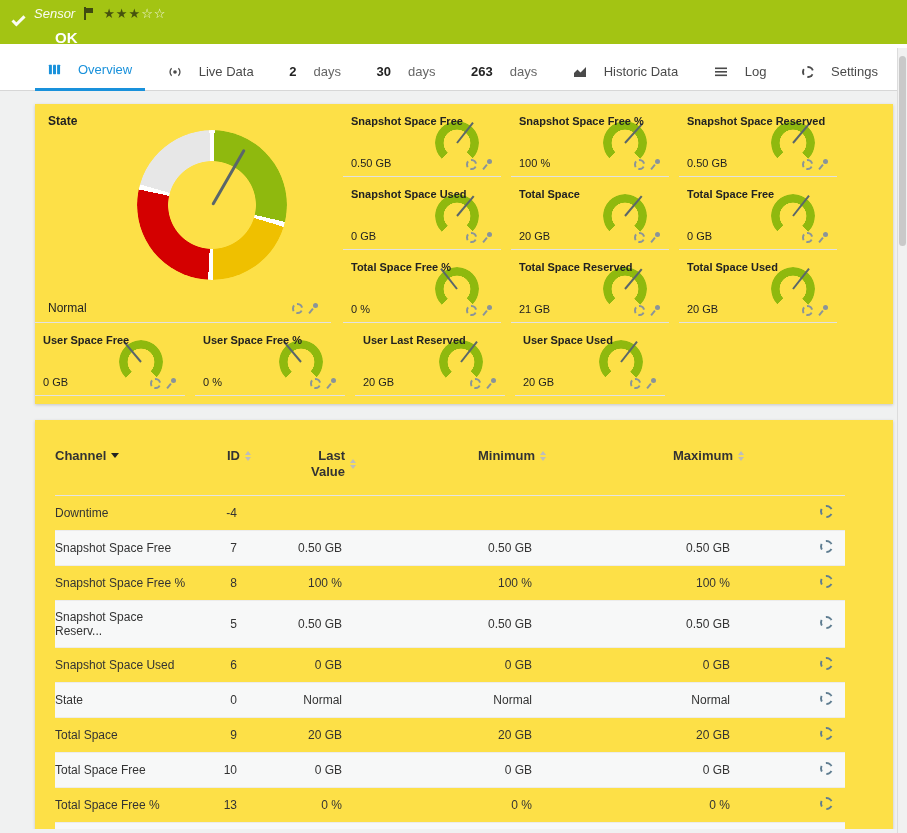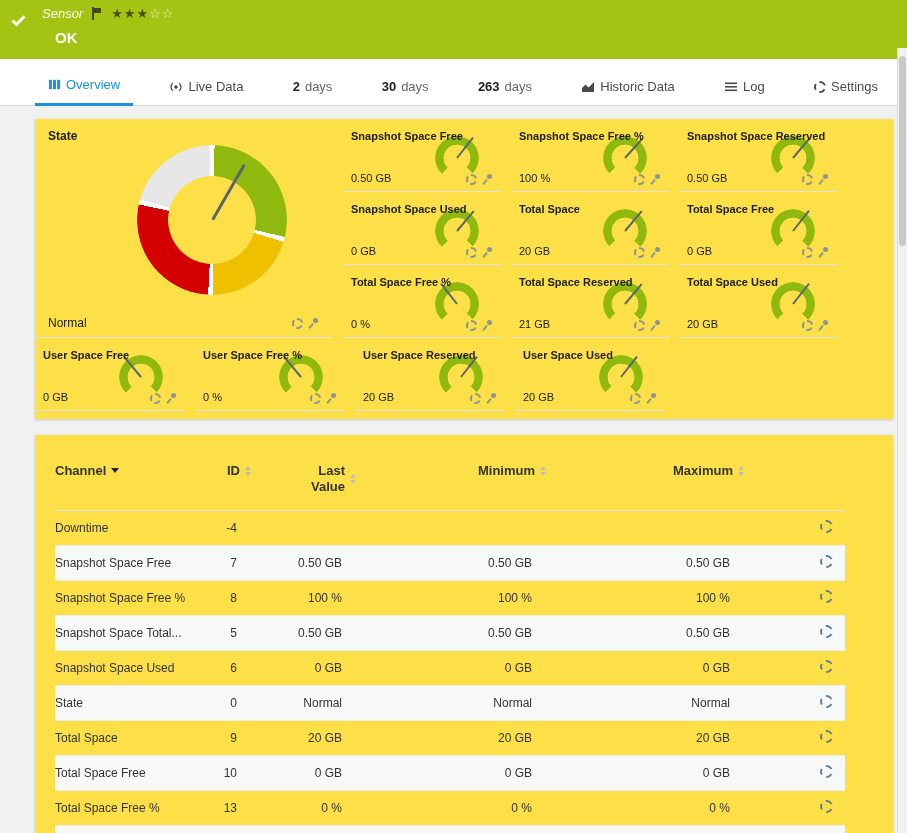--- a/index.html
+++ b/index.html
@@ -1,38 +1,38 @@
 <!DOCTYPE html>
 <html style="--brand-green: #A3C413; --accent-blue: #1991DB; --gauge-green: #8FB90E; --gauge-yellow: #EFC000; --gauge-red: #D40000; --gauge-gray: #E7E7E7; --needle: #5A666A;"><head>
 <meta charset="utf-8">
 <style>
   * { box-sizing: border-box; }
   html, body { margin:0; padding:0; width:907px; height:833px; overflow:hidden;
     background:#f0f1f1; font-family:"Liberation Sans", sans-serif; }
 
   
-  .statusbar { height:59px; background:var(--brand-green,#A3C413); position:relative; color:#fff;padding-left:8px; }
+  .statusbar { height:44px; background:var(--brand-green,#A3C413); position:relative; color:#fff; }
   .check-icon { position:absolute; left:12px; top:16px; width:13px; height:7px;
     border-left:3px solid rgba(255,255,255,.95); border-bottom:3px solid rgba(255,255,255,.95);
     transform:rotate(-45deg); }
   .sb-row { display:flex; align-items:baseline; gap:9px; padding:6px 0 0 34px; }
   .sb-kind { font-style:italic; font-size:13px; opacity:.95; }
   .sb-title { font-size:17px; font-weight:700; letter-spacing:.2px; }
   .flag-icon { position:relative; width:10px; height:13px; align-self:center; }
   .flag-icon::before { content:""; position:absolute; left:0; top:0; width:2px; height:13px; background:#3f4b10; }
   .flag-icon::after  { content:""; position:absolute; left:2px; top:1px; width:7px; height:5px; background:#3f4b10; }
   .stars { font-size:13px; letter-spacing:1px; align-self:center; cursor:pointer; }
   .stars-filled { color:#46520e; }
   .stars-empty  { color:rgba(255,255,255,.85); }
   .sb-status { position:absolute; left:55px; top:29px; font-size:15px; font-weight:700; }
 
   
   .tabbar { background:#fff; display:flex; align-items:flex-end; justify-content:space-between;
     padding:12px 16px 0 35px; border-bottom:1px solid #d7d7d7; height:47px; }
-  .tab { display:flex; align-items:center; gap:5px; font-size:13px; color:#4a4a4a;
+  .tab { display:flex; align-items:center; gap:17px; font-size:13px; color:#4a4a4a;
     padding:0 13px 11px 13px; cursor:pointer; white-space:nowrap; }
   .tab svg { fill:currentColor; }
   .tab.active { color:var(--accent-blue,#1991DB); border-bottom:3px solid var(--accent-blue,#1991DB); margin-bottom:-1px; }
   .t-strong { color:#222; font-weight:700; font-size:13px; }
   .t-dim { color:#666; }
   .gear-glyph { display:inline-block; width:12px; height:12px; border:2.5px dashed currentColor;
     border-radius:50%; }
 
   
   .main { padding:13px 12px 0 35px; height:738px; overflow:hidden; }
@@ -331,21 +331,21 @@
             <div class="mini-needle" style="transform: rotate(-40deg);"></div>
           </div>
           <div class="mini-value">0 %</div>
           <div class="tile-icons">
             <span class="gear-icon"></span>
             <span class="pin-icon"></span>
           </div>
         </div>
 
         <div class="mini-tile">
-          <div class="mini-title">User Space Reserved</div>
+          <div class="mini-title">User Last Reserved</div>
           <div class="mini-gauge">
             <div class="mini-arc"></div>
             <div class="mini-needle" style="transform: rotate(38deg);"></div>
           </div>
           <div class="mini-value">20 GB</div>
           <div class="tile-icons">
             <span class="gear-icon"></span>
             <span class="pin-icon"></span>
           </div>
         </div>
@@ -445,21 +445,21 @@
           <tr>
             <td class="c-channel">Snapshot Space Free %</td>
             <td class="c-num">8</td>
             <td class="c-num">100 %</td>
             <td class="c-num">100 %</td>
             <td class="c-num">100 %</td>
             <td class="c-gear"><span class="gear-icon gear-table"></span></td>
           </tr>
 
           <tr>
-            <td class="c-channel">Snapshot Space Total...</td>
+            <td class="c-channel">Snapshot Space Reserv...</td>
             <td class="c-num">5</td>
             <td class="c-num">0.50 GB</td>
             <td class="c-num">0.50 GB</td>
             <td class="c-num">0.50 GB</td>
             <td class="c-gear"><span class="gear-icon gear-table"></span></td>
           </tr>
 
           <tr>
             <td class="c-channel">Snapshot Space Used</td>
             <td class="c-num">6</td>

